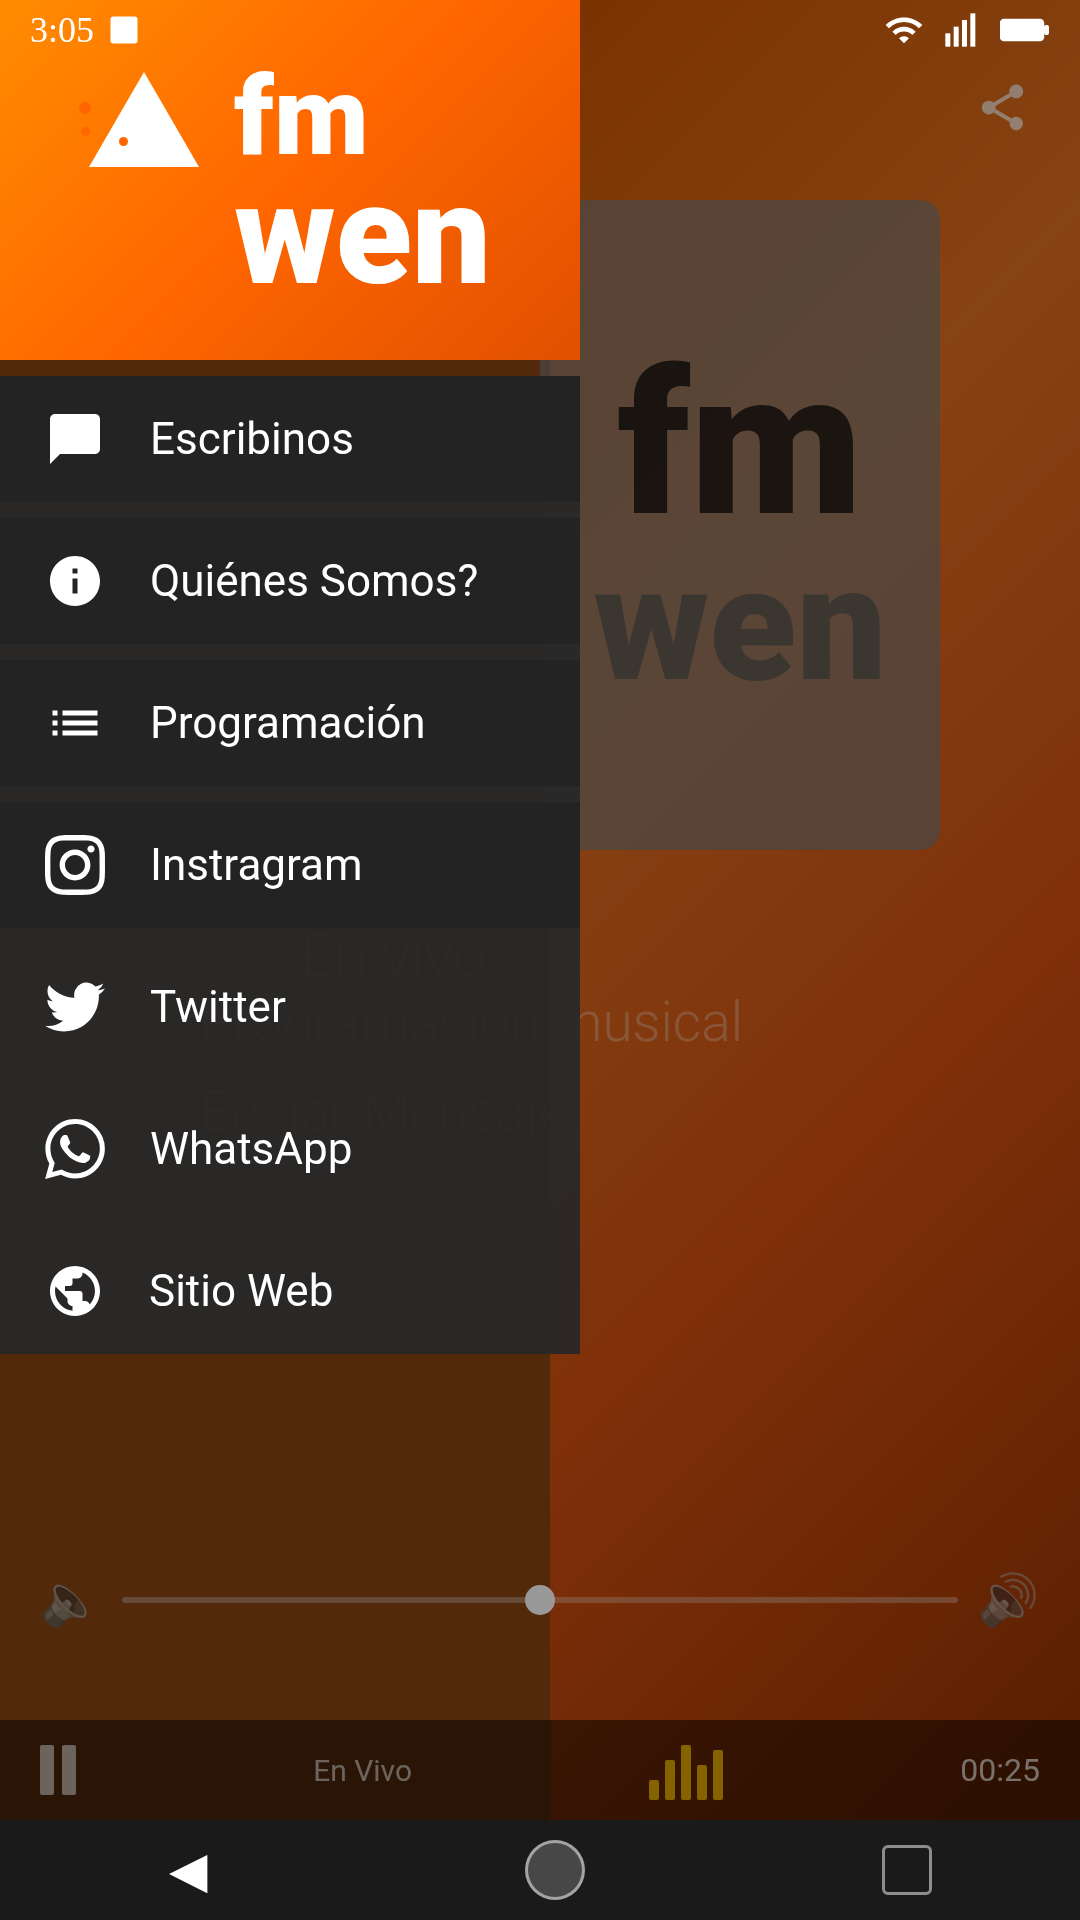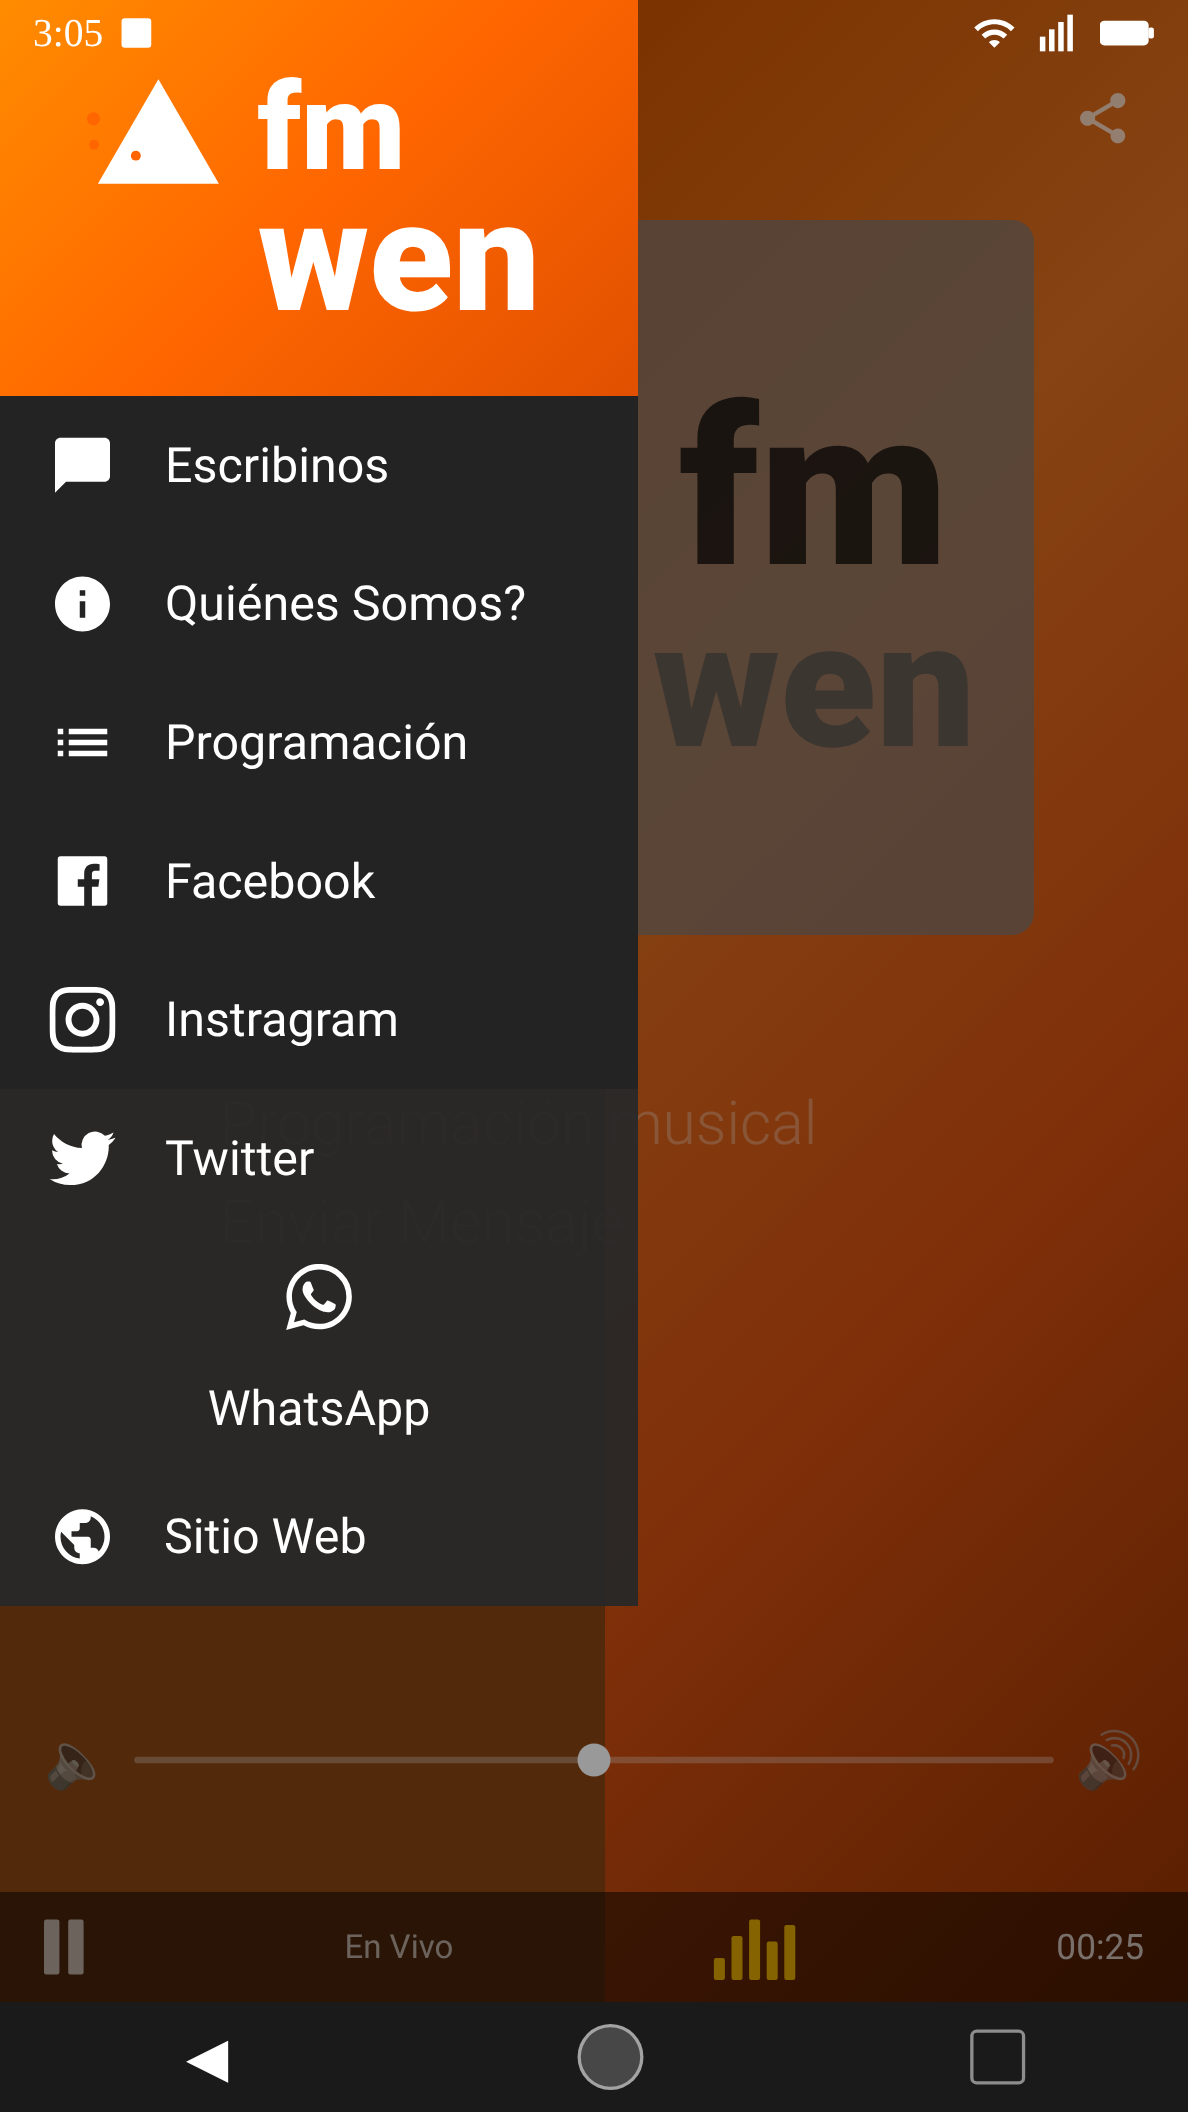--- a/index.html
+++ b/index.html
@@ -217,20 +217,21 @@
       width: 100%;
     }
 
     .menu-item {
       display: flex;
       align-items: center;
       padding: 28px 40px;
       gap: 40px;
       cursor: pointer;
       transition: background 0.2s;
+      margin-top: 16px;
     }
 
     .menu-icon {
       width: 70px;
       height: 70px;
       display: flex;
       align-items: center;
       justify-content: center;
       flex-shrink: 0;
     }
@@ -472,48 +473,40 @@
 
     <div class="menu-item drawer-dark-section">
       <div class="menu-icon">
         <svg viewBox="0 0 24 24" fill="white">
           <path d="M3 13h2v-2H3v2zm0 4h2v-2H3v2zm0-8h2V7H3v2zm4 4h14v-2H7v2zm0 4h14v-2H7v2zM7 7v2h14V7H7z"></path>
         </svg>
       </div>
       <span class="menu-label">Programación</span>
     </div>
 
+
     <div class="menu-item drawer-dark-section">
       <div class="menu-icon">
         <svg viewBox="0 0 24 24" fill="white">
-          <path d="M20 3H4a1 1 0 0 0-1 1v16a1 1 0 0 0 1 1h8.615v-6.96h-2.338v-2.725h2.338v-2c0-2.325 1.42-3.592 3.5-3.592.699-.002 1.399.034 2.095.107v2.42h-1.435c-1.128 0-1.348.538-1.348 1.325v1.735h2.697l-.35 2.725h-2.348V21H20a1 1 0 0 0 1-1V4a1 1 0 0 0-1-1z"></path>
-        </svg>
-      </div>
-      <span class="menu-label">Facebook</span>
-    </div>
-
-    <div class="menu-item drawer-dark-section">
-      <div class="menu-icon">
-        <svg viewBox="0 0 24 24" fill="white">
           <path d="M12 2.163c3.204 0 3.584.012 4.85.07 3.252.148 4.771 1.691 4.919 4.919.058 1.265.069 1.645.069 4.849 0 3.205-.012 3.584-.069 4.849-.149 3.225-1.664 4.771-4.919 4.919-1.266.058-1.644.07-4.85.07-3.204 0-3.584-.012-4.849-.07-3.26-.149-4.771-1.699-4.919-4.92-.058-1.265-.07-1.644-.07-4.849 0-3.204.013-3.583.07-4.849.149-3.227 1.664-4.771 4.919-4.919 1.266-.057 1.645-.069 4.849-.069zm0-2.163c-3.259 0-3.667.014-4.947.072-4.358.2-6.78 2.618-6.98 6.98-.059 1.281-.073 1.689-.073 4.948 0 3.259.014 3.668.072 4.948.2 4.358 2.618 6.78 6.98 6.98 1.281.058 1.689.072 4.948.072 3.259 0 3.668-.014 4.948-.072 4.354-.2 6.782-2.618 6.979-6.98.059-1.28.073-1.689.073-4.948 0-3.259-.014-3.667-.072-4.947-.196-4.354-2.617-6.78-6.979-6.98-1.281-.059-1.69-.073-4.949-.073zm0 5.838c-3.403 0-6.162 2.759-6.162 6.162s2.759 6.163 6.162 6.163 6.162-2.759 6.162-6.163c0-3.403-2.759-6.162-6.162-6.162zm0 10.162c-2.209 0-4-1.79-4-4 0-2.209 1.791-4 4-4s4 1.791 4 4c0 2.21-1.791 4-4 4zm6.406-11.845c-.796 0-1.441.645-1.441 1.44s.645 1.44 1.441 1.44c.795 0 1.439-.645 1.439-1.44s-.644-1.44-1.439-1.44z"></path>
         </svg>
       </div>
       <span class="menu-label">Instragram</span>
     </div>
 
     <div class="menu-item" style="background:transparent;">
       <div class="menu-icon">
         <svg viewBox="0 0 24 24" fill="white">
           <path d="M23.953 4.57a10 10 0 01-2.825.775 4.958 4.958 0 002.163-2.723c-.951.555-2.005.959-3.127 1.184a4.92 4.92 0 00-8.384 4.482C7.69 8.095 4.067 6.13 1.64 3.162a4.822 4.822 0 00-.666 2.475c0 1.71.87 3.213 2.188 4.096a4.904 4.904 0 01-2.228-.616v.06a4.923 4.923 0 003.946 4.827 4.996 4.996 0 01-2.212.085 4.936 4.936 0 004.604 3.417 9.867 9.867 0 01-6.102 2.105c-.39 0-.779-.023-1.17-.067a13.995 13.995 0 007.557 2.209c9.053 0 13.998-7.496 13.998-13.985 0-.21 0-.42-.015-.63A9.935 9.935 0 0024 4.59z"></path>
         </svg>
       </div>
       <span class="menu-label">Twitter</span>
     </div>
 
-    <div class="menu-item" style="background:transparent;flex-direction:column;">
+    <div class="menu-item" style="background:transparent;">
       <div class="menu-icon">
         <svg viewBox="0 0 24 24" fill="white">
           <path d="M17.472 14.382c-.297-.149-1.758-.867-2.03-.967-.273-.099-.471-.148-.67.15-.197.297-.767.966-.94 1.164-.173.199-.347.223-.644.075-.297-.15-1.255-.463-2.39-1.475-.883-.788-1.48-1.761-1.653-2.059-.173-.297-.018-.458.13-.606.134-.133.298-.347.446-.52.149-.174.198-.298.298-.497.099-.198.05-.371-.025-.52-.075-.149-.669-1.612-.916-2.207-.242-.579-.487-.5-.669-.51-.173-.008-.371-.01-.57-.01-.198 0-.52.074-.792.372-.272.297-1.04 1.016-1.04 2.479 0 1.462 1.065 2.875 1.213 3.074.149.198 2.096 3.2 5.077 4.487.709.306 1.262.489 1.694.625.712.227 1.36.195 1.871.118.571-.085 1.758-.719 2.006-1.413.248-.694.248-1.289.173-1.413-.074-.124-.272-.198-.57-.347m-5.421 7.403h-.004a9.87 9.87 0 01-5.031-1.378l-.361-.214-3.741.982.998-3.648-.235-.374a9.86 9.86 0 01-1.51-5.26c.001-5.45 4.436-9.884 9.888-9.884 2.64 0 5.122 1.03 6.988 2.898a9.825 9.825 0 012.893 6.994c-.003 5.45-4.437 9.884-9.885 9.884m8.413-18.297A11.815 11.815 0 0012.05 0C5.495 0 .16 5.335.157 11.892c0 2.096.547 4.142 1.588 5.945L.057 24l6.305-1.654a11.882 11.882 0 005.683 1.448h.005c6.554 0 11.89-5.335 11.893-11.893a11.821 11.821 0 00-3.48-8.413z"></path>
         </svg>
       </div>
       <span class="menu-label">WhatsApp</span>
     </div>
 
     <div class="menu-item" style="background:transparent;gap:39px;">
       <div class="menu-icon">

